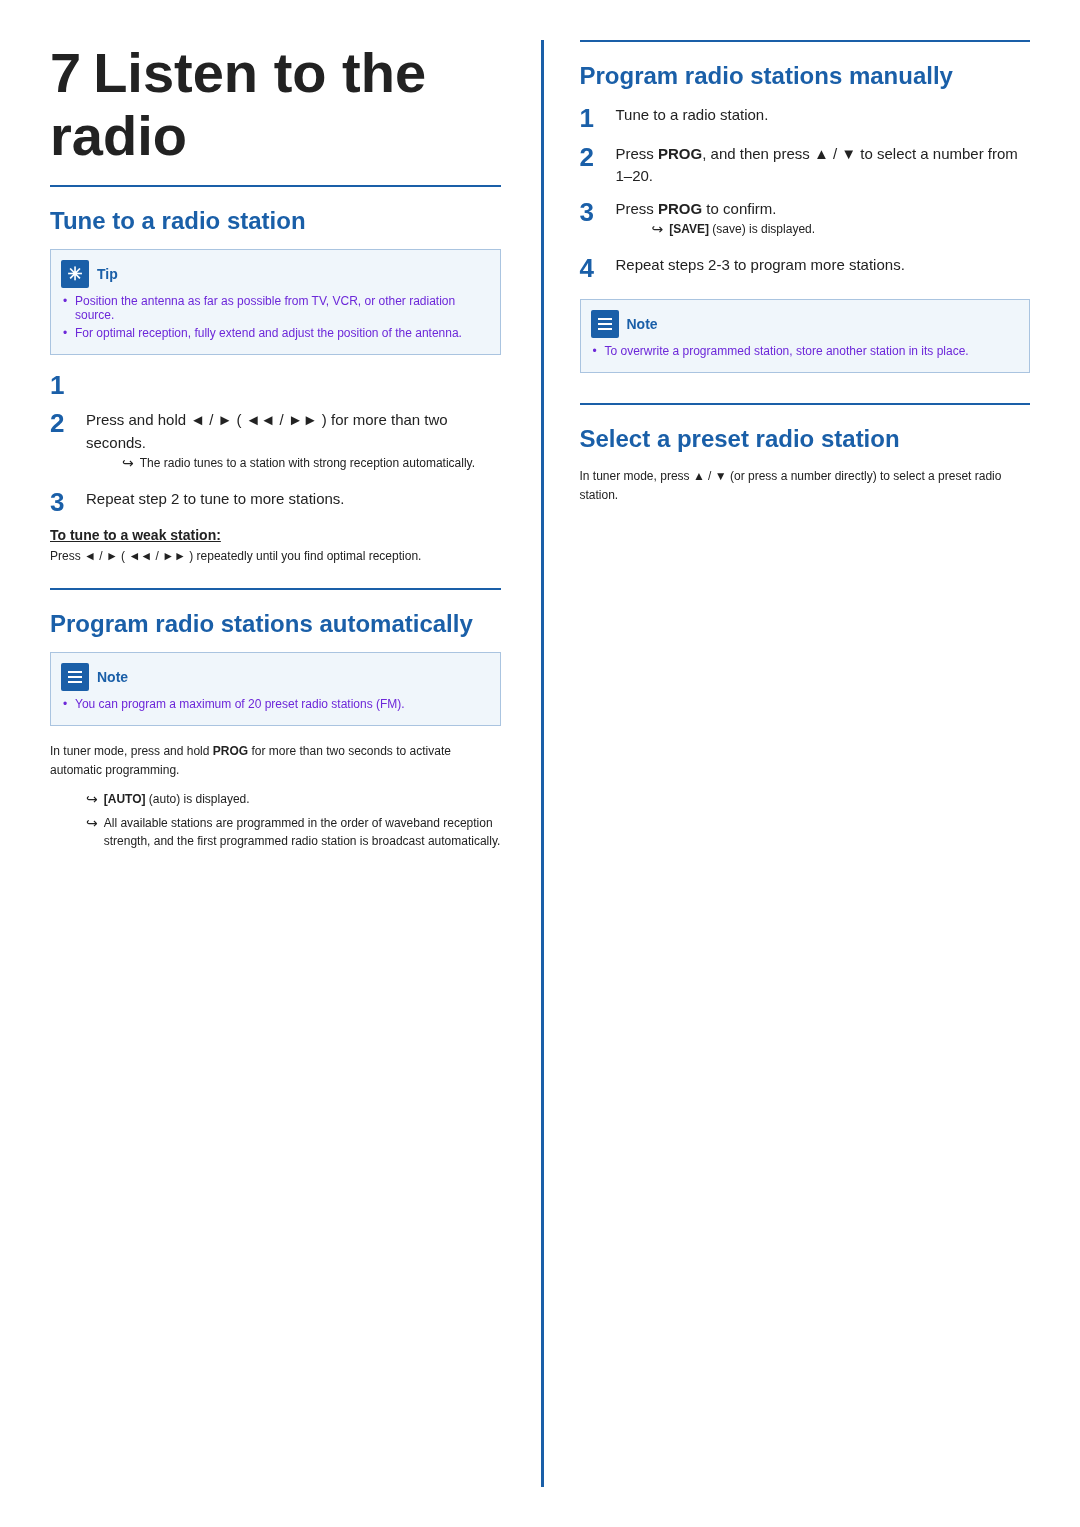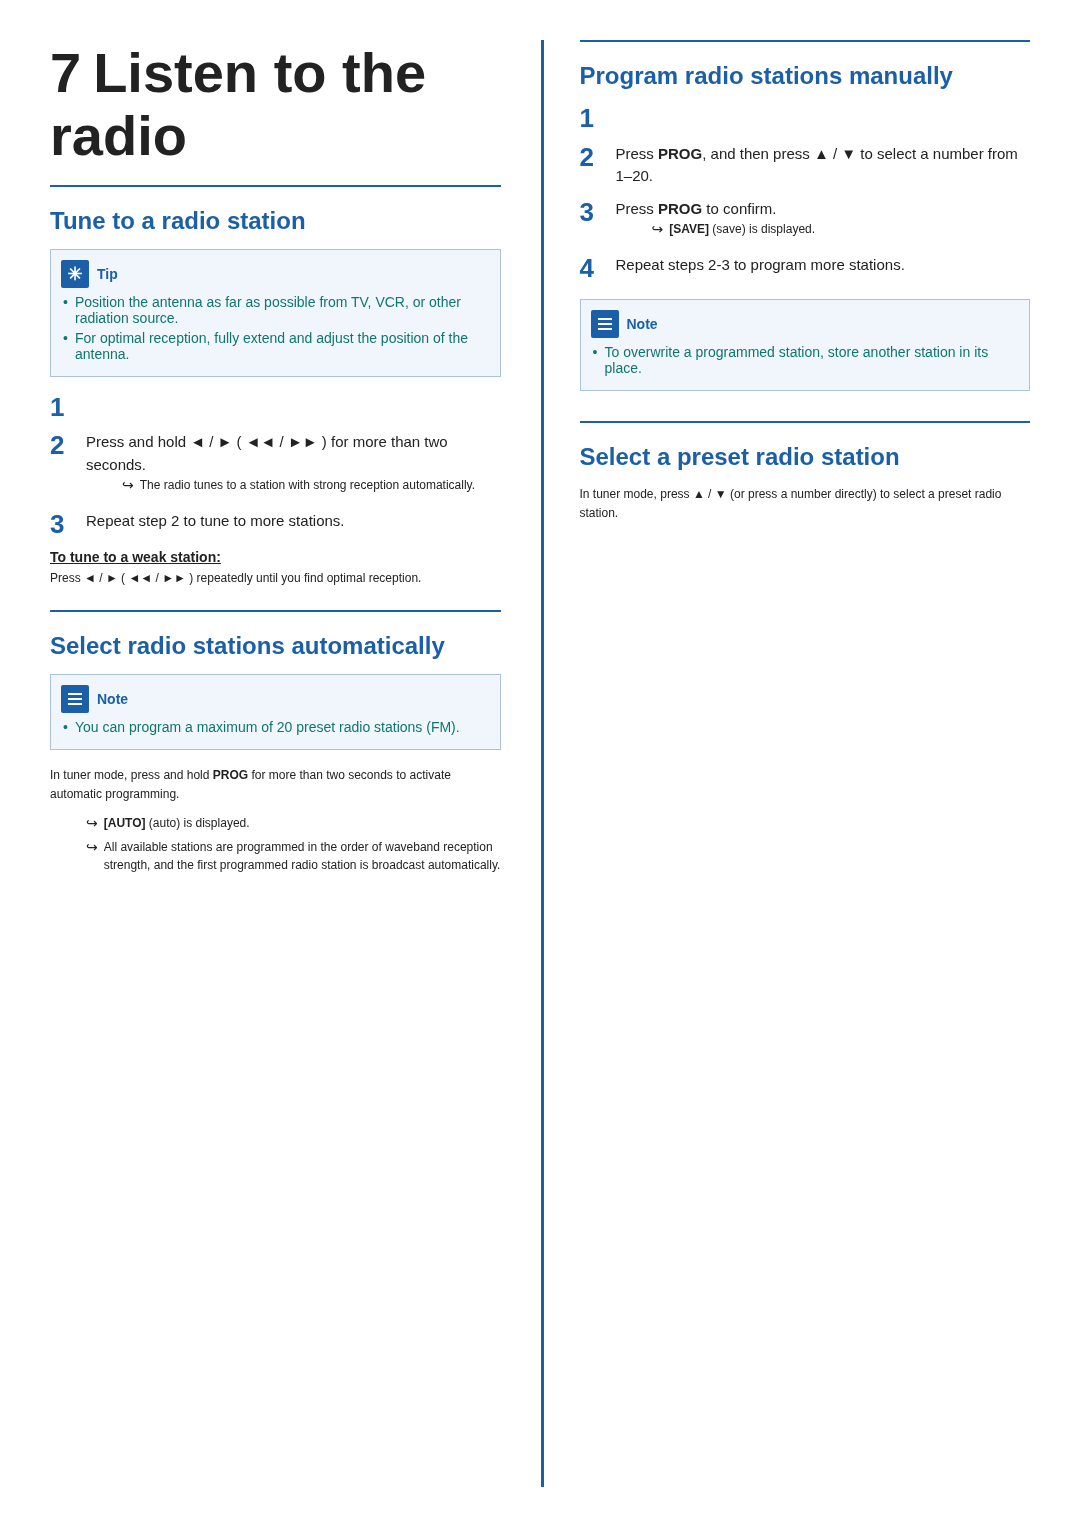--- a/index.html
+++ b/index.html
@@ -118,22 +118,22 @@
     }
     .tip-box ul {
       list-style: none;
       padding: 0;
       margin: 0;
     }
     .tip-box ul li {
       padding-left: 14px;
       position: relative;
       margin-bottom: 4px;
-      font-size: 14px;
-      color: #0f766e;
+      font-size: 12px;
+      color: #6d28d9;
     }
     .tip-box ul li::before {
       content: "•";
       position: absolute;
       left: 2px;
     }
     
     .step {
       display: flex;
       align-items: flex-start;
@@ -258,21 +258,21 @@
         <div class="step-num">3</div>
         <div class="step-content">Repeat step 2 to tune to more stations.</div>
       </div>
 
       <div>
         <div class="sub-heading"><u>To tune to a weak station:</u></div>
         <div class="body-text">Press ◄ / ► ( ◄◄ / ►► ) repeatedly until you find optimal reception.</div>
       </div>
 
       <div class="section-gap"></div>
-      <div class="section-heading">Select radio stations automatically</div>
+      <div class="section-heading">Program radio stations automatically</div>
 
       <div class="tip-box">
         <div class="tip-header">
           <span class="note-icon">
             <div class="note-lines">
               <div class="note-line"></div>
               <div class="note-line"></div>
               <div class="note-line"></div>
             </div>
           </span>
@@ -293,20 +293,21 @@
         <span class="arrow-text">All available stations are programmed in the order of waveband reception strength, and the first programmed radio station is broadcast automatically.</span>
       </div>
     </div>
 
     <div class="right-col">
 
       <div class="section-heading" style="margin-top:0; border-top: 2px solid #1a5fa8;">Program radio stations manually</div>
 
       <div class="step">
         <div class="step-num">1</div>
+        <div class="step-content">Tune to a radio station.</div>
       </div>
 
       <div class="step">
         <div class="step-num">2</div>
         <div class="step-content">Press <strong>PROG</strong>, and then press ▲ / ▼ to select a number from 1–20.</div>
       </div>
 
       <div class="step">
         <div class="step-num">3</div>
         <div>

